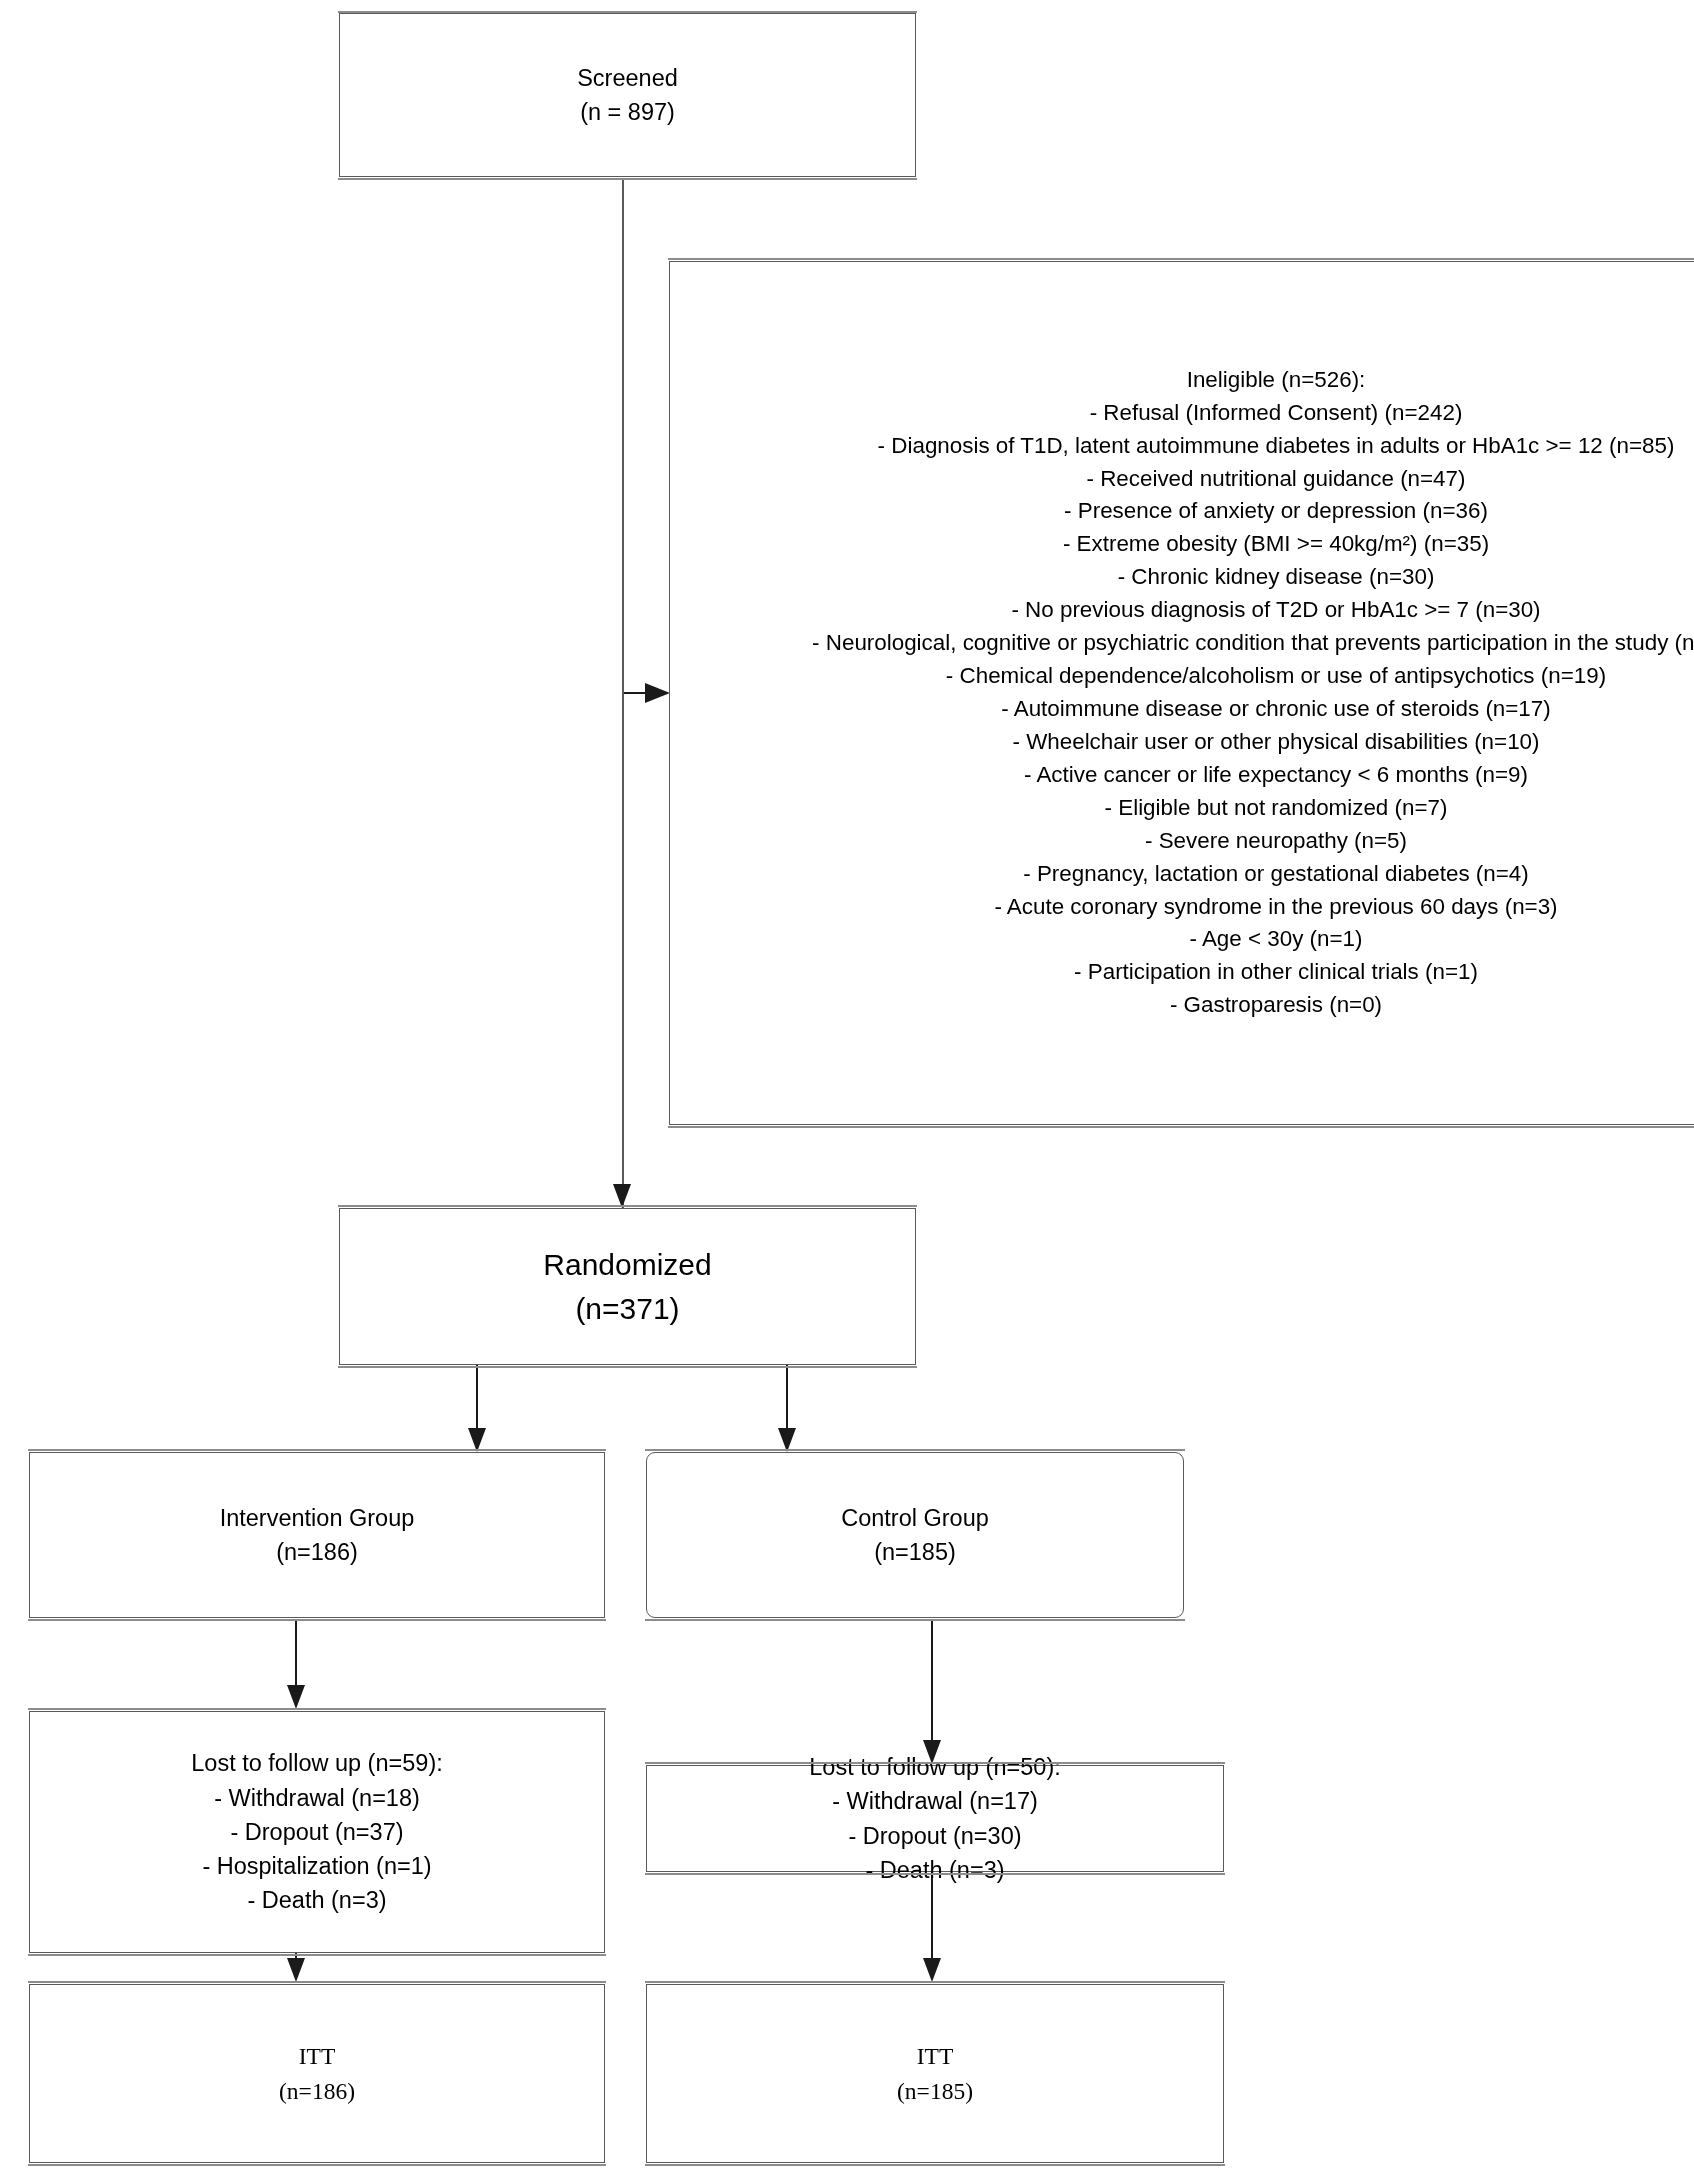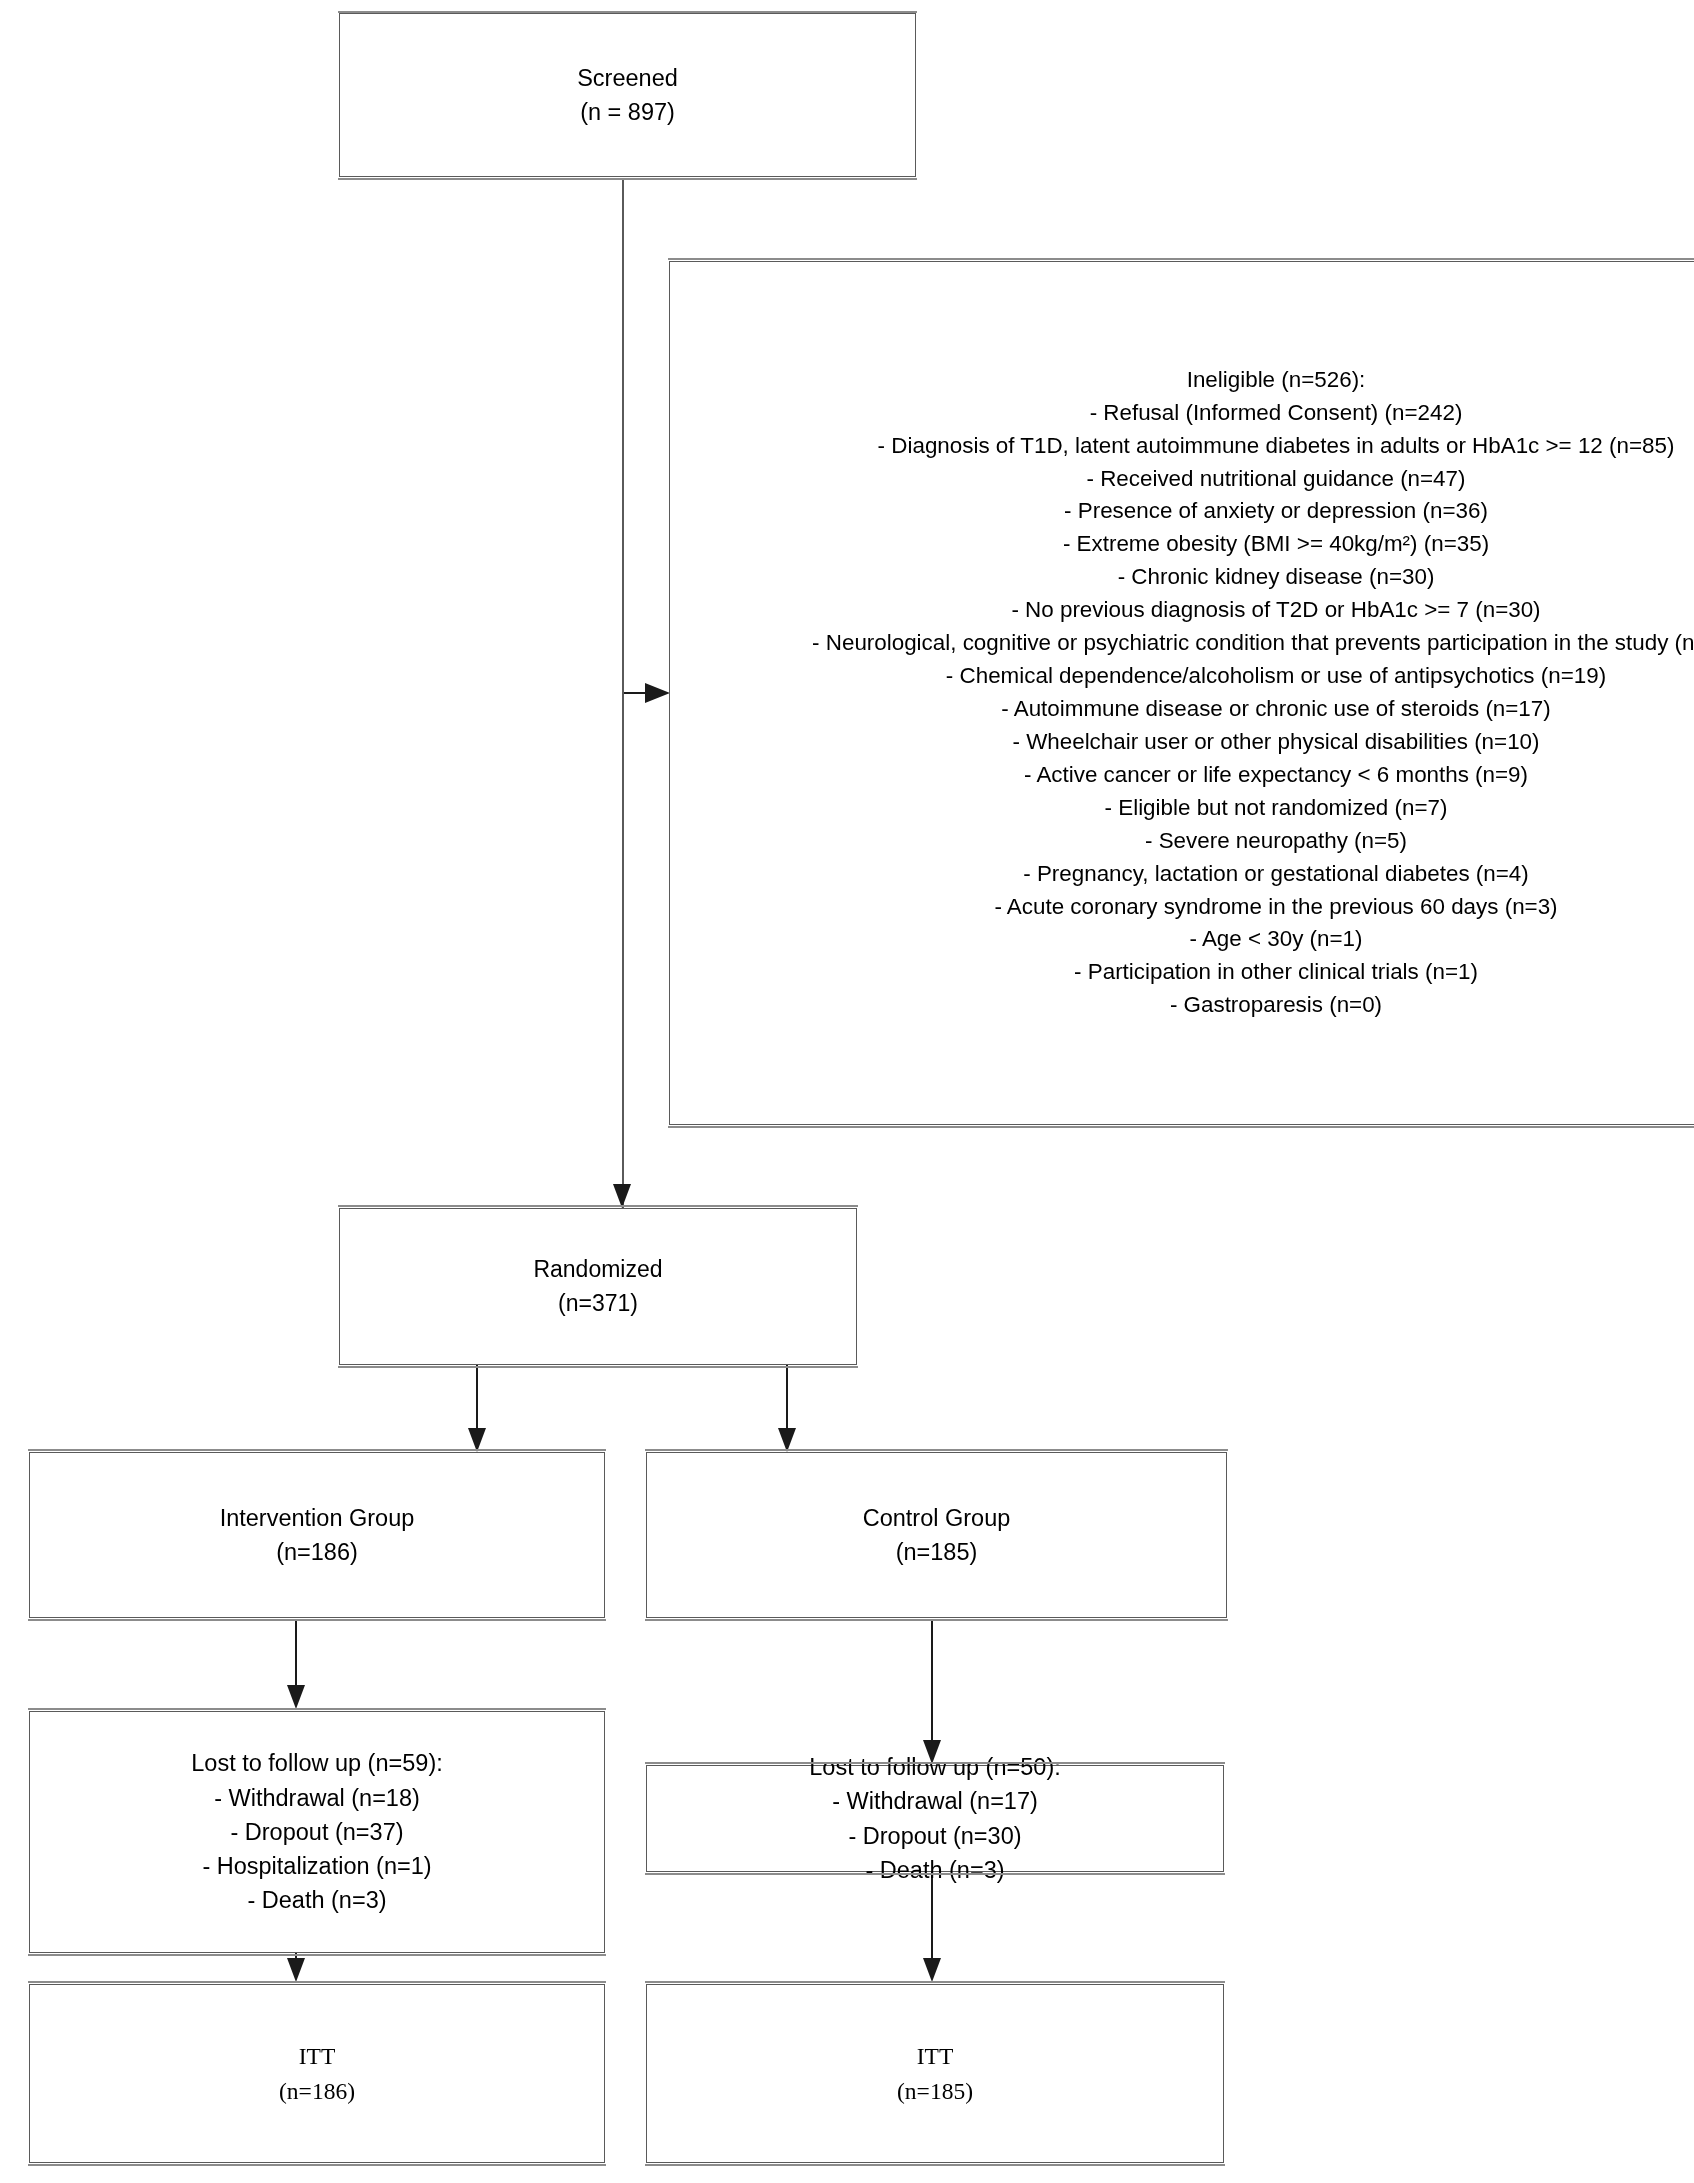--- a/index.html
+++ b/index.html
@@ -34,23 +34,23 @@
   .box::after{
     content:"";
     position:absolute;
     left:-1.6px;right:-1.6px;bottom:-3.7px;height:2.1px;
     background:#8c8c8c;
   }
   .box .txt{display:block;width:100%;padding:0 7.5px;box-sizing:border-box;}
 
   #screened{left:339px;top:13.3px;width:577px;height:164px;font-size:23.5px;}
   #ineligible{left:669px;top:261px;width:1214px;height:864px;font-size:22.4px;line-height:1.47;}
-  #randomized{left:339px;top:1208px;width:518px;height:157px;font-size:23px;}
+  #randomized{left:339px;top:1208px;width:577px;height:157px;font-size:30px;}
   #grp-intervention{left:29px;top:1452px;width:576px;height:166px;font-size:23.5px;text-align:center;}
-  #grp-control{left:646px;top:1452px;width:581px;height:166px;font-size:23.5px;}
+  #grp-control{left:646px;top:1452px;width:538px;height:166px;font-size:23.5px;border-radius:9px;}
   #lost-left{left:29px;top:1711px;width:576px;height:242px;font-size:23.5px;}
   #lost-right{left:646px;top:1765px;width:578px;height:107px;font-size:23.5px;}
   #itt-left{left:29px;top:1984px;width:576px;height:179px;font-size:23.5px;
             font-family:"Liberation Serif", serif;}
   #itt-right{left:646px;top:1984px;width:578px;height:179px;font-size:23.5px;
             font-family:"Liberation Serif", serif;}
 
   
   .vline{position:absolute;background:#5a5a5a;width:2.1px;}
   .vline.dark{background:#1a1a1a;width:1.6px;}

